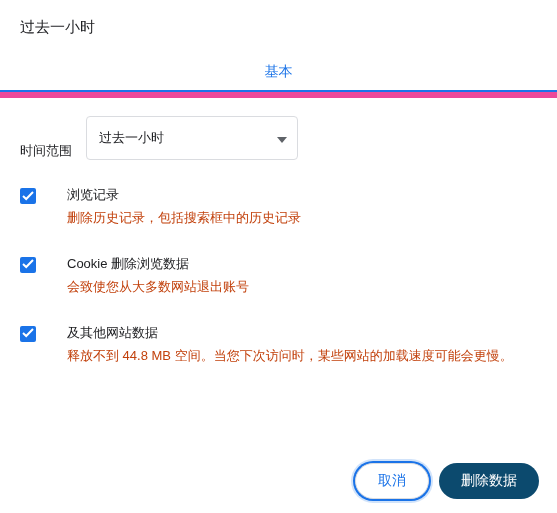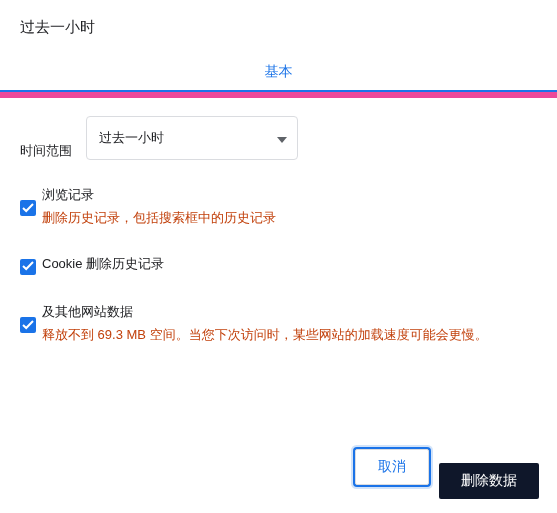--- a/index.html
+++ b/index.html
@@ -68,22 +68,22 @@
     font-size: 13px;
   }
   .select svg { width: 10px; height: 6px; }
   .options {
     display: flex;
     flex-direction: column;
     gap: 26px;
   }
   .option {
     display: flex;
-    align-items: center;
-    gap: 6px;
+    align-items: flex-start;
+    gap: 31px;
   }
   .checkbox {
     width: 16px;
     height: 16px;
     border-radius: 2px;
     background: #1a73e8;
     display: flex;
     align-items: center;
     justify-content: center;
     flex-shrink: 0;
@@ -105,38 +105,37 @@
   .footer {
     position: absolute;
     right: 18px;
     bottom: 14px;
     display: flex;
     gap: 10px;
   }
   .btn {
     height: 36px;
     padding: 0 22px;
-    border-radius: 2px;
+    border-radius: 18px;
     font-size: 14px;
     cursor: pointer;
     display: flex;
     align-items: center;
     justify-content: center;
   }
   .btn-cancel {
     background: #fff;
     color: #1a73e8;
     border: 1px solid #dadce0;
     box-shadow: 0 0 0 2px #1a73e8, 0 0 0 4px rgba(26,115,232,0.2);
   }
   .btn-primary {
-    background: #0f172a;
+    background: #0c4a6e;
     color: #fff;
     border: none;
-    margin-top: 14px;
   }
 </style>
 </head>
 <body>
 
 <div class="dialog-title">过去一小时</div>
 
 <div class="tabs">
   <div class="tab active">基本</div>
 </div>
@@ -171,35 +170,36 @@
 
     <div class="option">
       <div class="checkbox">
         <span>
           <svg viewBox="0 0 12 10">
               <path d="M1 5 L4.2 8 L11 1" stroke="#fff" stroke-width="2" fill="none"></path>
             </svg>
         </span>
       </div>
       <div class="opt-text">
-        <div class="opt-title">Cookie 删除历史记录</div>
+        <div class="opt-title">Cookie 删除浏览数据</div>
+        <div class="opt-desc">会致使您从大多数网站退出账号</div>
       </div>
     </div>
 
     <div class="option">
       <div class="checkbox">
         <span>
           <svg viewBox="0 0 12 10">
               <path d="M1 5 L4.2 8 L11 1" stroke="#fff" stroke-width="2" fill="none"></path>
             </svg>
         </span>
       </div>
       <div class="opt-text">
         <div class="opt-title">及其他网站数据</div>
-        <div class="opt-desc">释放不到 69.3 MB 空间。当您下次访问时，某些网站的加载速度可能会更慢。</div>
+        <div class="opt-desc">释放不到 44.8 MB 空间。当您下次访问时，某些网站的加载速度可能会更慢。</div>
       </div>
     </div>
   </div>
 </div>
 
 <div class="footer">
   <div class="btn btn-cancel">取消</div>
   <div class="btn btn-primary">删除数据</div>
 </div>
 

